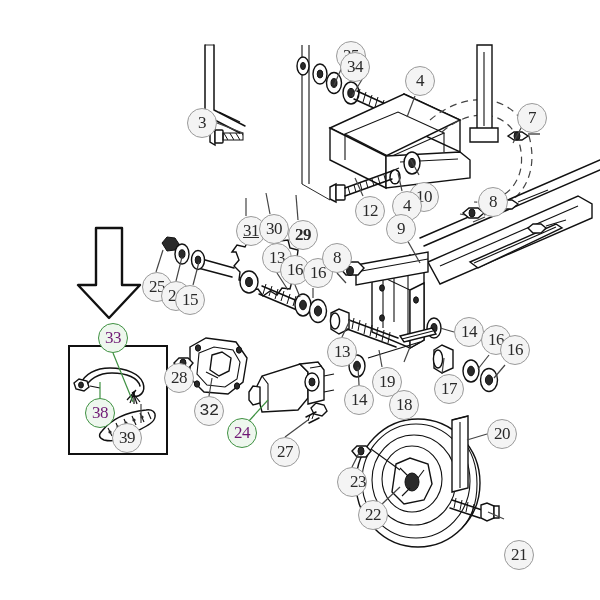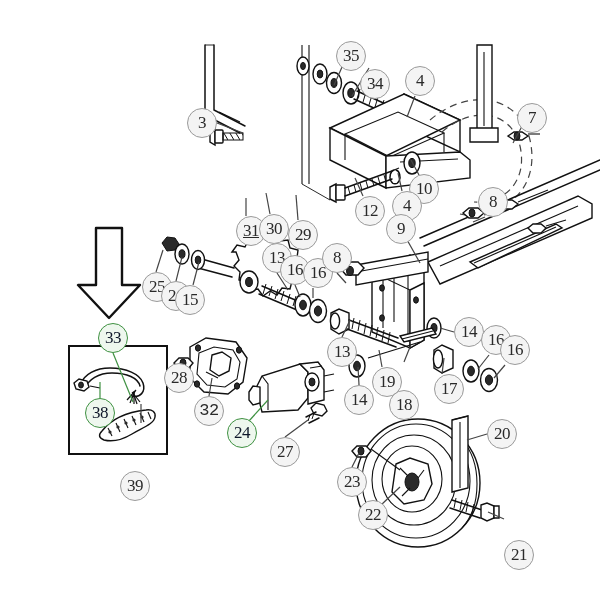--- a/index.html
+++ b/index.html
@@ -44,21 +44,21 @@
     font-size: 17px;
     line-height: 28px;
     text-align: center;
     box-sizing: border-box;
     pointer-events: auto;
     letter-spacing: -0.5px;
   }
   .callout.hl {
     border-color: #3f9142;
     background: #eef7ee;
-    color: #0f172a;
+    color: #701a75;
   }
   .box-inset {
     position: absolute;
     border: 2.2px solid #111111;
     background: transparent;
     box-sizing: border-box;
   }
 </style>
 </head>
 <body>
@@ -425,52 +425,52 @@
         <line x1="504" y1="519" x2="488" y2="512" stroke="#444" stroke-width="1.2"></line>
       </g>
 
   </svg>
 
   <div class="box-inset" id="inset-box" style="left: 68px; top: 345px; width: 100px; height: 110px;"></div>
 
   <div class="callout-layer" id="callout-layer">
       <div class="callout hl" style="left: 98px; top: 323px;">33</div>
       <div class="callout hl" style="left: 85px; top: 398px;">38</div>
-      <div class="callout" style="left: 120px; top: 423px; margin-top: 48px;">39</div>
+      <div class="callout" style="left: 112px; top: 423px;">39</div>
       <div class="callout" style="left: 187px; top: 108px;">3</div>
       <div class="callout" style="left: 336px; top: 41px;">35</div>
-      <div class="callout" style="left: 360px; top: 52px; margin-top: 17px;">34</div>
+      <div class="callout" style="left: 340px; top: 52px;">34</div>
       <div class="callout" style="left: 405px; top: 66px;">4</div>
       <div class="callout" style="left: 517px; top: 103px;">7</div>
-      <div class="callout" style="left: 409px; top: 174px;">10</div>
+      <div class="callout" style="left: 409px; top: 182px;">10</div>
       <div class="callout" style="left: 392px; top: 191px;">4</div>
       <div class="callout" style="left: 355px; top: 196px;">12</div>
       <div class="callout" style="left: 386px; top: 214px;">9</div>
       <div class="callout" style="left: 236px; top: 216px; text-decoration: underline;">31</div>
       <div class="callout" style="left: 259px; top: 214px;">30</div>
-      <div class="callout" style="left: 288px; top: 220px;">29</div>
+      <div class="callout" style="left: 288px; top: 220px; font-weight: bold;">29</div>
       <div class="callout" style="left: 142px; top: 272px;">25</div>
       <div class="callout" style="left: 161px; top: 281px;">26</div>
       <div class="callout" style="left: 175px; top: 285px;">15</div>
       <div class="callout" style="left: 262px; top: 243px;">13</div>
       <div class="callout" style="left: 280px; top: 255px;">16</div>
       <div class="callout" style="left: 303px; top: 258px;">16</div>
       <div class="callout" style="left: 322px; top: 243px;">8</div>
       <div class="callout" style="left: 327px; top: 337px;">13</div>
       <div class="callout" style="left: 344px; top: 385px;">14</div>
       <div class="callout" style="left: 372px; top: 367px;">19</div>
       <div class="callout" style="left: 389px; top: 362px; margin-top: 28px;">18</div>
       <div class="callout" style="left: 454px; top: 317px;">14</div>
       <div class="callout" style="left: 481px; top: 325px;">16</div>
       <div class="callout" style="left: 500px; top: 335px;">16</div>
       <div class="callout" style="left: 434px; top: 374px;">17</div>
       <div class="callout" style="left: 478px; top: 187px;">8</div>
       <div class="callout" style="left: 164px; top: 363px;">28</div>
       <div class="callout" style="left: 194px; top: 396px; font-family: Liberation Mono, monospace;">32</div>
       <div class="callout hl" style="left: 227px; top: 418px;">24</div>
       <div class="callout" style="left: 270px; top: 437px;">27</div>
-      <div class="callout" style="left: 337px; top: 467px;">23</div>
+      <div class="callout" style="left: 337px; top: 467px; text-align: right;">23</div>
       <div class="callout" style="left: 358px; top: 500px;">22</div>
       <div class="callout" style="left: 487px; top: 419px;">20</div>
       <div class="callout" style="left: 504px; top: 504px; margin-top: 36px;">21</div>
     </div>
 
 </div>
 
 </body></html>

